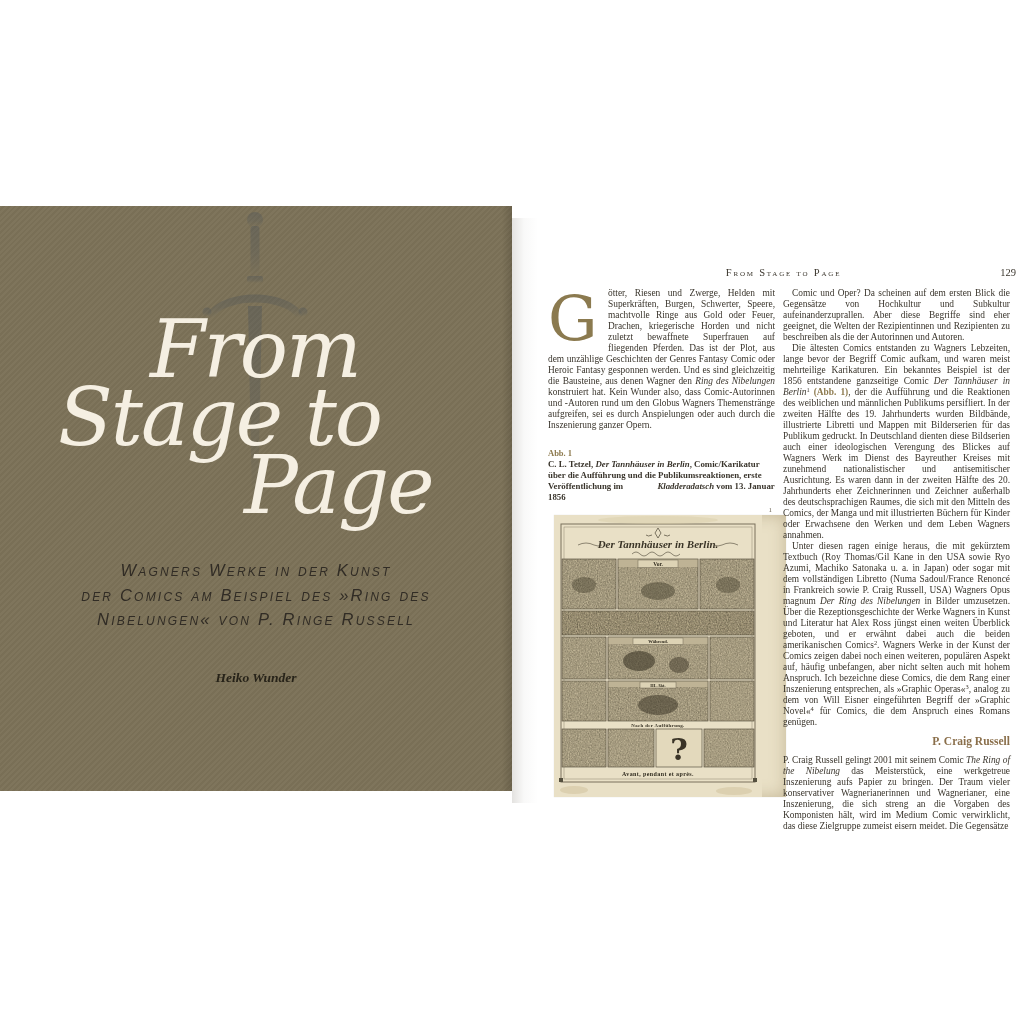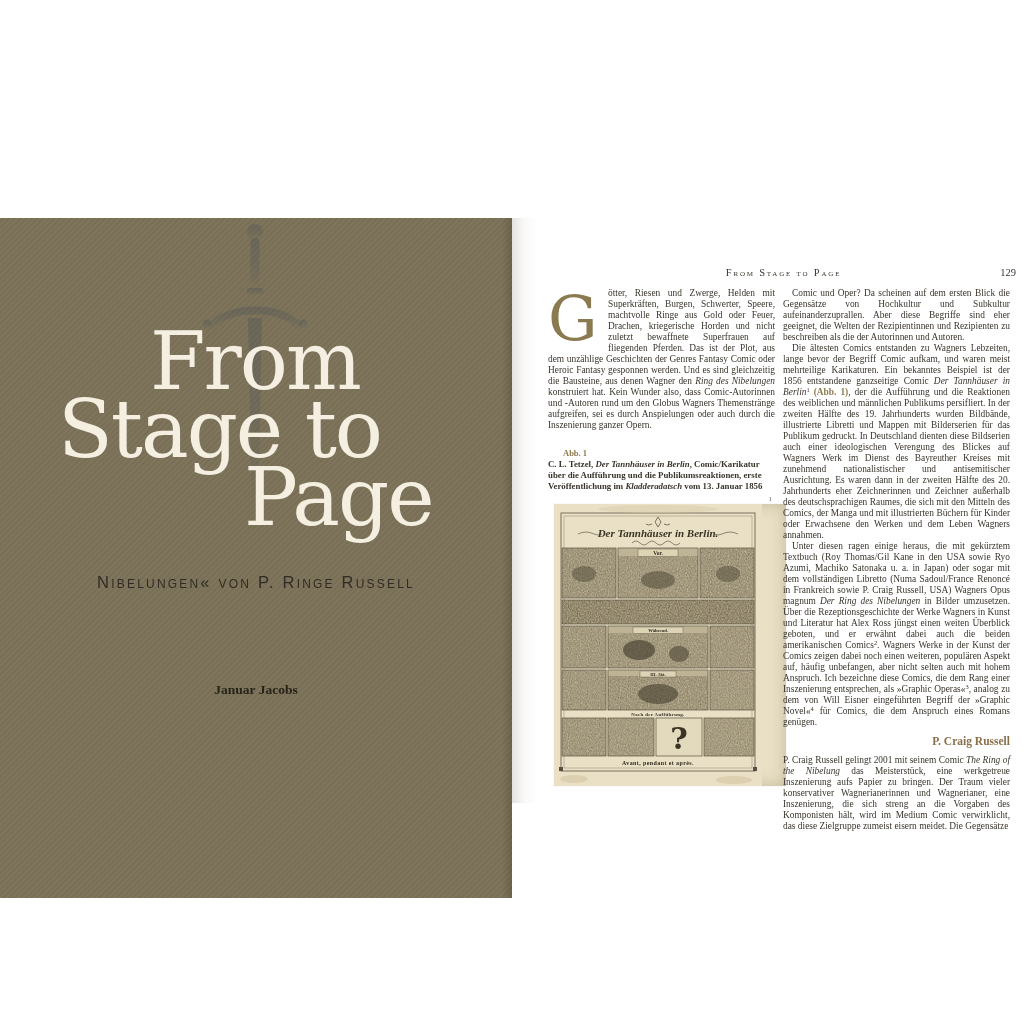--- a/index.html
+++ b/index.html
@@ -1,20 +1,20 @@
 <!DOCTYPE html>
 <html><head>
 <meta charset="utf-8">
 <style>
   html,body{margin:0;padding:0;background:#ffffff;}
   .stage{position:relative;width:1024px;height:1024px;background:#ffffff;overflow:hidden;
          font-family:"Liberation Serif",serif;color:#3a352c;}
   
-  .page-left{position:absolute;left:0;top:218px;width:512px;height:680px;background:#7c7258;
-    background-image:repeating-linear-gradient(135deg,rgba(255,255,255,.022) 0 2px,rgba(0,0,0,.028) 2px 4px);}
+  .page-left{position:absolute;left:0;top:206px;width:512px;height:585px;background:#7c7258;
+    background-image:repeating-linear-gradient(135deg,rgba(255,255,255,.022) 0 2px,rgba(0,0,0,.028) 2px 4px);font-style:italic;}
   .page-left::after{content:"";position:absolute;right:0;top:0;bottom:0;width:10px;
     background:linear-gradient(to left,rgba(30,25,15,.18),rgba(30,25,15,0));}
   .sword{position:absolute;left:195px;top:0;}
   .title-line{position:absolute;font-family:"DejaVu Serif",serif;font-weight:400;
     font-size:80px;line-height:1;letter-spacing:-2px;color:#f5efe2;white-space:nowrap;}
   .t1{left:150px;top:104px;}
   .t2{left:58px;top:172px;}
   .t3{left:200px;top:240px;margin-left:44px;}
   .subtitle{position:absolute;left:16px;top:352px;width:480px;text-align:center;
     font-family:"Liberation Sans",sans-serif;font-variant:small-caps;font-weight:400;
@@ -31,21 +31,21 @@
   .page-num{position:absolute;right:0;top:0;font-size:10.5px;color:#3a352c;}
   .col{position:absolute;top:70px;width:227px;font-size:9.4px;line-height:11px;text-align:justify;}
   .col-left{left:36px;}
   .col-right{left:271px;}
   .col p{margin:0;}
   .p.indent{text-indent:9px;}
   sup{font-size:6.4px;line-height:0;vertical-align:3.5px;}
   .accent{color:#8d7a4e;font-weight:700;}
   .dropcap{float:left;width:56px;height:64px;margin:2px 4px 0 0;
     font-family:"DejaVu Serif",serif;font-size:62px;line-height:58px;color:#8b7a4f;text-align:left;}
-  .fig-label{margin-top:17px;font-size:8.5px;font-weight:700;color:#8d7a4e;margin-left:15px;}
+  .fig-label{margin-top:17px;font-size:8.5px;font-weight:700;color:#8d7a4e;}
   .fig-caption{font-weight:700;font-size:8.8px;line-height:11px;text-align:left;margin-top:3px;color:#3a352c;}
   .fig-num{text-align:right;font-size:7px;color:#6e6757;margin:4px 3px 1px 0;line-height:7px;}
   .artwork{margin:0 0 0 6px;width:232px;height:282px;background:#e9e0c6;
     box-shadow:inset 0 0 16px rgba(125,105,65,.35), 0 0 1px rgba(0,0,0,.15);}
   .subhead{margin:8px 0 8px;font-size:11.5px;font-weight:700;color:#8a6f4b;text-align:right;}
   .aw-title{font-family:"Liberation Serif",serif;font-weight:700;font-style:italic;}
   .aw-small{font-family:"Liberation Serif",serif;font-weight:700;}
 </style>
 </head>
 <body>
@@ -70,38 +70,40 @@
         <circle cx="108" cy="106" r="4.5"></circle>
         <polygon points="53,100 67,100 63,296 57,296"></polygon>
       </g>
     </svg>
     <h1 style="margin:0">
       <span class="title-line t1">From</span>
       <span class="title-line t2">Stage to</span>
       <span class="title-line t3">Page</span>
     </h1>
     <div class="subtitle">
+      <div>Wagners Werke in der Kunst</div>
+      <div>der Comics am Beispiel des »Ring des</div>
       <div>Nibelungen« von P. Ringe Russell</div>
     </div>
-    <div class="author">Januar Jacobs</div>
+    <div class="author">Heiko Wunder</div>
   </section>
 
   <section class="page-right">
     <header class="running-header">
       <span class="rh-text">From Stage to Page</span>
       <span class="page-num">129</span>
     </header>
 
     <div class="col col-left">
       <p class="lead">
         <span class="dropcap">G</span>
         <span><span>ötter, Riesen und Zwerge, Helden mit Superkräften, Burgen, Schwerter, Speere, machtvolle Ringe aus Gold oder Feuer, Drachen, kriegerische Horden und nicht zuletzt bewaffnete Superfrauen auf fliegenden Pferden. Das ist der Plot, aus dem unzählige Geschichten der Genres Fantasy Comic oder Heroic Fantasy gesponnen werden. Und es sind gleichzeitig die Bausteine, aus denen Wagner den </span><span style="font-style: italic;">Ring des Nibelungen</span><span> konstruiert hat. Kein Wunder also, dass Comic-Autorinnen und -Autoren rund um den Globus Wagners Themenstränge aufgreifen, sei es durch Anspielungen oder auch durch die Inszenierung ganzer Opern.</span></span>
       </p>
       <div class="fig-label">Abb. 1</div>
-      <p class="fig-caption"><span>C. L. Tetzel, </span><span style="font-style: italic;">Der Tannhäuser in Berlin</span><span>, Comic/Karikatur über die Aufführung und die Publikumsreaktionen, erste Veröffentlichung im </span><span style="font-style: italic;">Kladderadatsch</span><span> vom 13. Januar 1856</span></p>
+      <p class="fig-caption"><span>C. L. Tetzel, </span><span style="font-style: italic;">Der Tannhäuser in Berlin</span><span>, Comic/Karikatur über die Aufführung und die Publikumsreaktionen, erste Veröffentlichung im </span><span style="font-style: italic; margin-left: 32px;">Kladderadatsch</span><span> vom 13. Januar 1856</span></p>
       <div class="fig-num">1</div>
 
       <figure class="artwork" style="display:block">
         <svg width="208" height="282" viewBox="0 0 208 282">
           <defs>
             <pattern id="hatch" width="2" height="2" patternUnits="userSpaceOnUse">
               <path d="M0 0.6 H2 M0 1.7 H2" stroke="#8a7f66" stroke-width="0.3"></path>
             </pattern>
             <filter id="grain" x="-5%" y="-5%" width="110%" height="110%">
               <feTurbulence type="fractalNoise" baseFrequency="0.9 0.6" numOctaves="2" seed="7" result="n"></feTurbulence>

